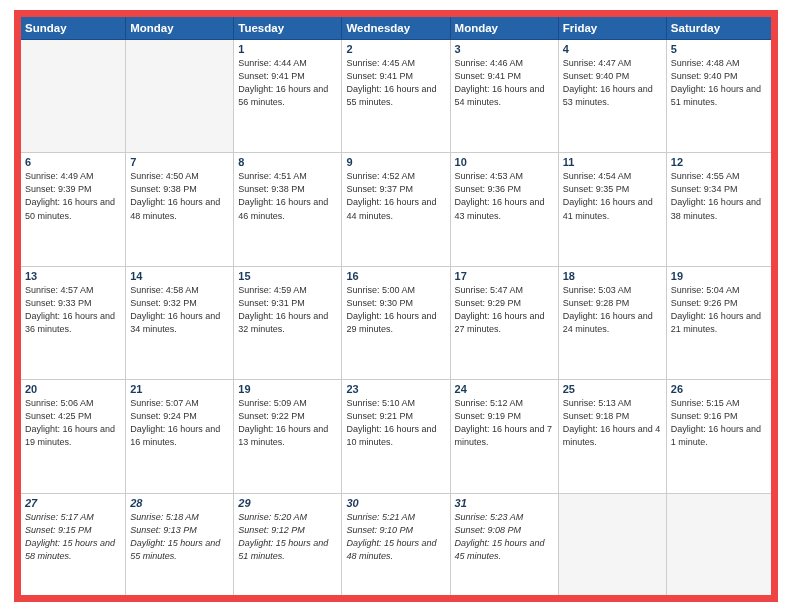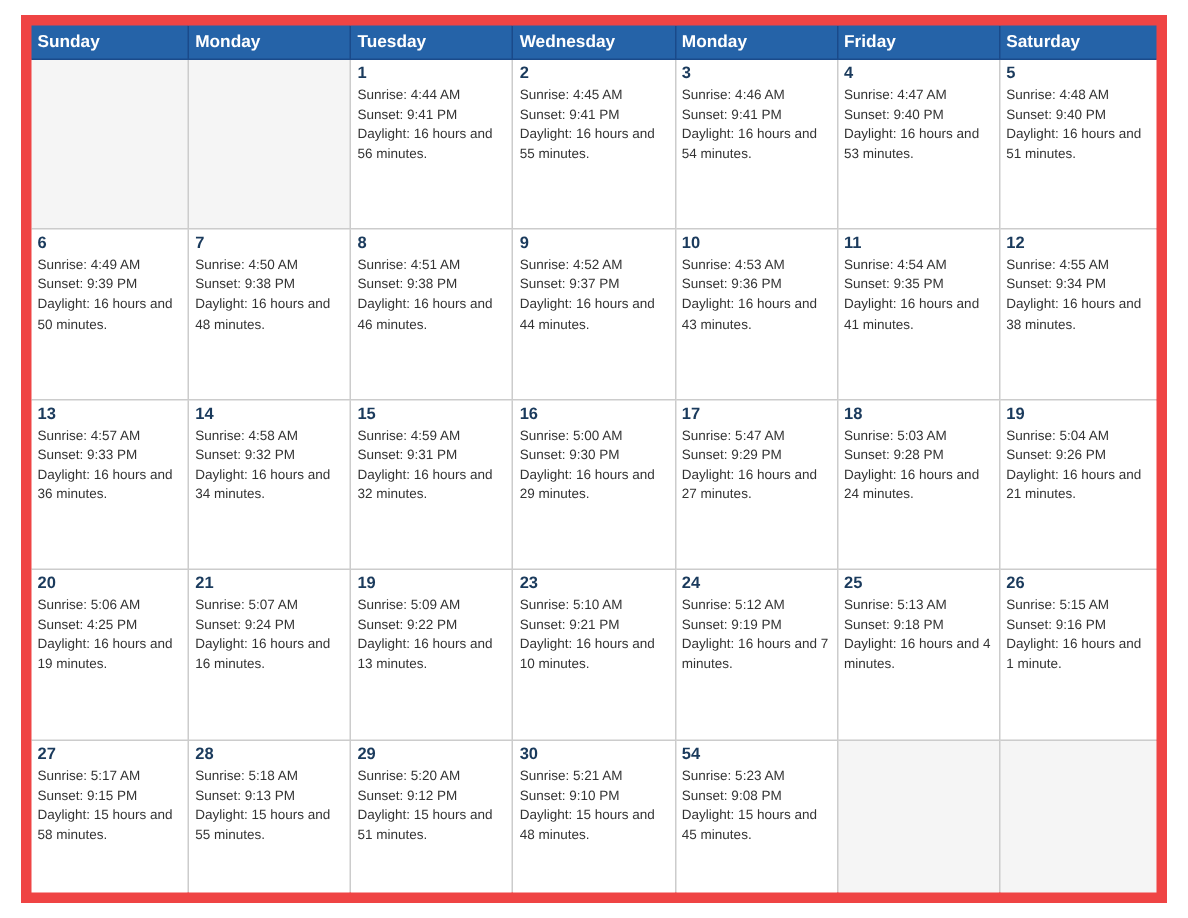--- a/index.html
+++ b/index.html
@@ -76,20 +76,21 @@
       font-size: 9.5px;
       color: #222;
       height: 86px;
       background: #fff;
     }
     .calendar td.empty {
       background: #f5f5f5;
     }
     .calendar tr:last-child td {
       height: 80px;
+      font-style: italic;
     }
     .day-num {
       font-size: 11px;
       font-weight: bold;
       color: #1a3a5c;
       margin-bottom: 2px;
     }
     .day-info {
       color: #333;
       font-size: 9px;
@@ -299,21 +300,21 @@
 Sunset: 9:12 PM
 Daylight: 15 hours and 51 minutes.</div>
           </td>
           <td>
             <div class="day-num">30</div>
             <div class="day-info">Sunrise: 5:21 AM
 Sunset: 9:10 PM
 Daylight: 15 hours and 48 minutes.</div>
           </td>
           <td>
-            <div class="day-num">54</div>
+            <div class="day-num">31</div>
             <div class="day-info">Sunrise: 5:23 AM
 Sunset: 9:08 PM
 Daylight: 15 hours and 45 minutes.</div>
           </td>
           <td class="empty"></td>
           <td class="empty"></td>
         </tr>
       </tbody>
   </table>
 </div>

